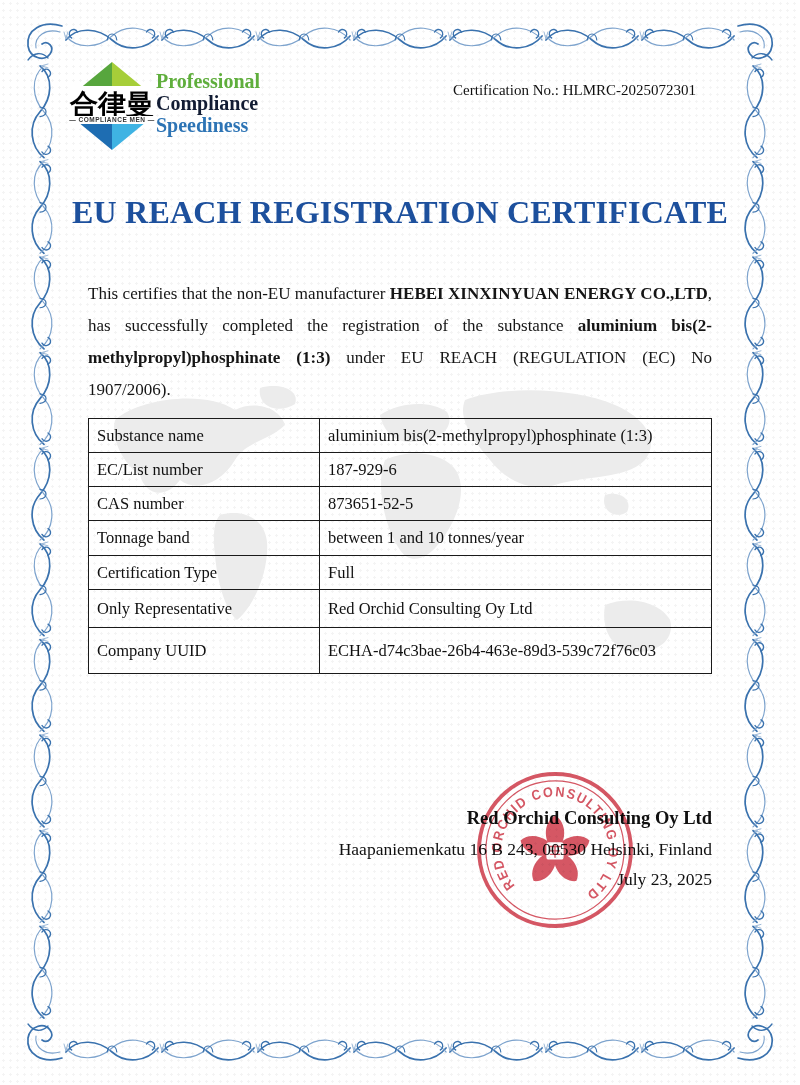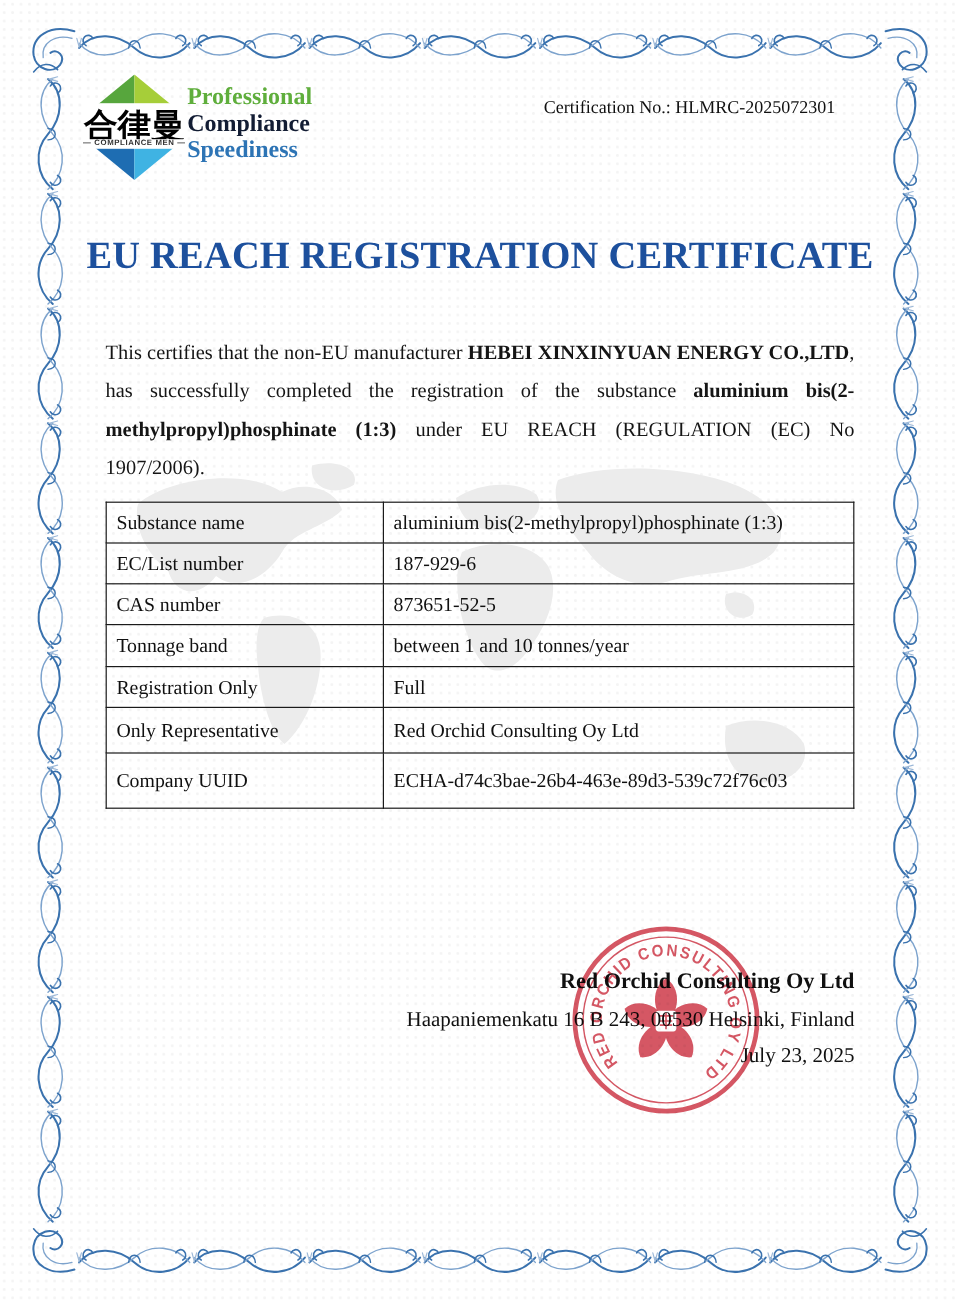--- a/index.html
+++ b/index.html
@@ -186,21 +186,21 @@
       </tr>
       <tr style="height:34px;">
         <td class="c1">CAS number</td>
         <td>873651-52-5</td>
       </tr>
       <tr style="height:35px;">
         <td class="c1">Tonnage band</td>
         <td>between 1 and 10 tonnes/year</td>
       </tr>
       <tr style="height:34px;">
-        <td class="c1">Registration Only</td>
+        <td class="c1">Certification Type</td>
         <td>Full</td>
       </tr>
       <tr style="height:38px;">
         <td class="c1">Only Representative</td>
         <td>Red Orchid Consulting Oy Ltd</td>
       </tr>
       <tr style="height:46px;">
         <td class="c1">Company UUID</td>
         <td>ECHA-d74c3bae-26b4-463e-89d3-539c72f76c03</td>
       </tr>

